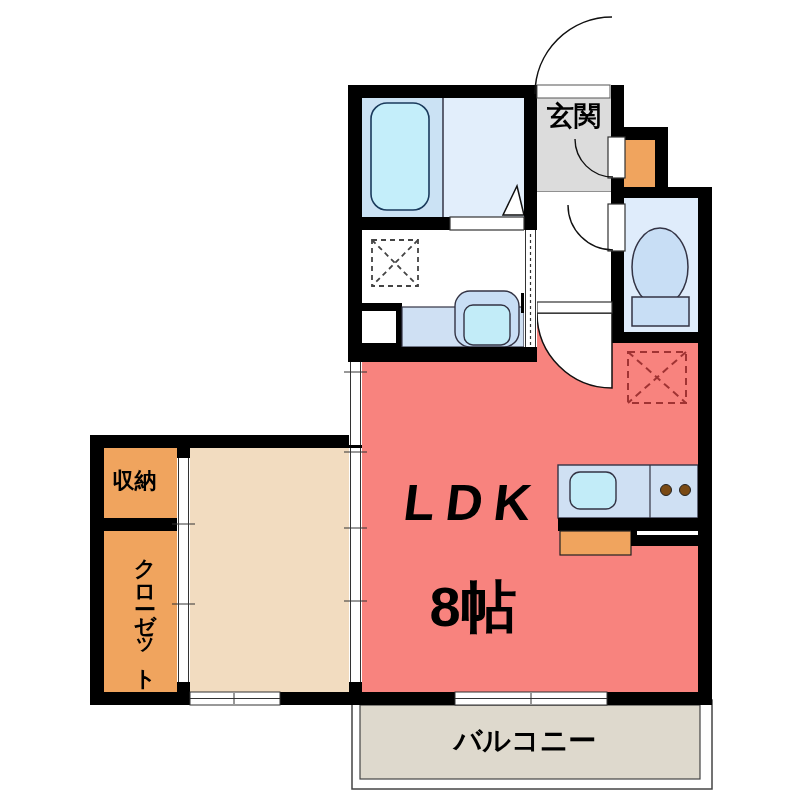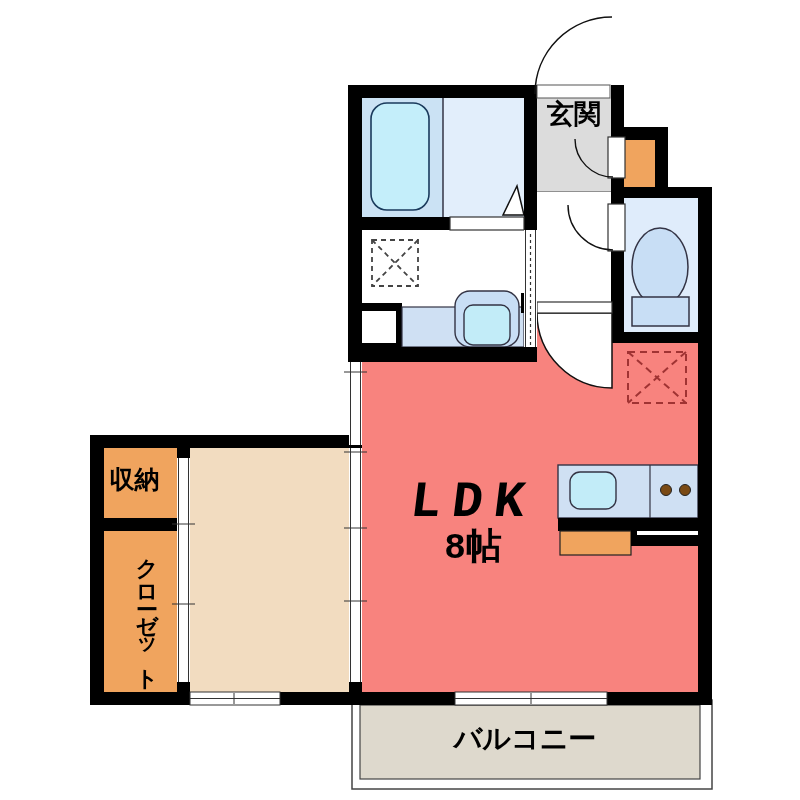--- a/index.html
+++ b/index.html
@@ -1,30 +1,30 @@
 <!DOCTYPE html>
 <html><head>
 <meta charset="utf-8">
 <style>
   html,body{margin:0;padding:0;background:#ffffff;}
   #plan{
     position:relative;width:800px;height:800px;background:#ffffff;overflow:hidden;
-    font-family:Liberation Mono, monospace;
+    font-family:Liberation Sans, sans-serif;
   }
   #plan svg{position:absolute;left:0;top:0;}
   .lbl{
     position:absolute;color:#000;font-weight:900;text-align:center;
     line-height:1.05;white-space:nowrap;letter-spacing:0;
   }
   .lbl-entrance{left:534px;top:102px;width:80px;font-size:27px;}
   .lbl-ldk{left:378px;top:476px;width:190px;font-size:51px;letter-spacing:11px;transform:skewX(-7deg);}
-  .lbl-ldk-size{left:378px;top:530px;width:190px;font-size:36px;}
+  .lbl-ldk-size{left:378px;top:578px;width:190px;font-size:56px;}
   .lbl-western{left:199px;top:498px;width:150px;font-size:48px;}
   .lbl-western-size{left:199px;top:563px;width:150px;font-size:48px;}
-  .lbl-storage{left:104px;top:469px;width:61px;font-size:25px;}
+  .lbl-storage{left:104px;top:469px;width:61px;font-size:22px;}
   .lbl-closet{
     left:119px;top:536px;width:38px;height:152px;font-size:22px;
     writing-mode:vertical-rl;text-orientation:upright;letter-spacing:2px;text-align:center;
   }
   .lbl-balcony{left:375px;top:726px;width:300px;font-size:28px;}
 </style>
 </head>
 <body>
 
 <div id="plan">

